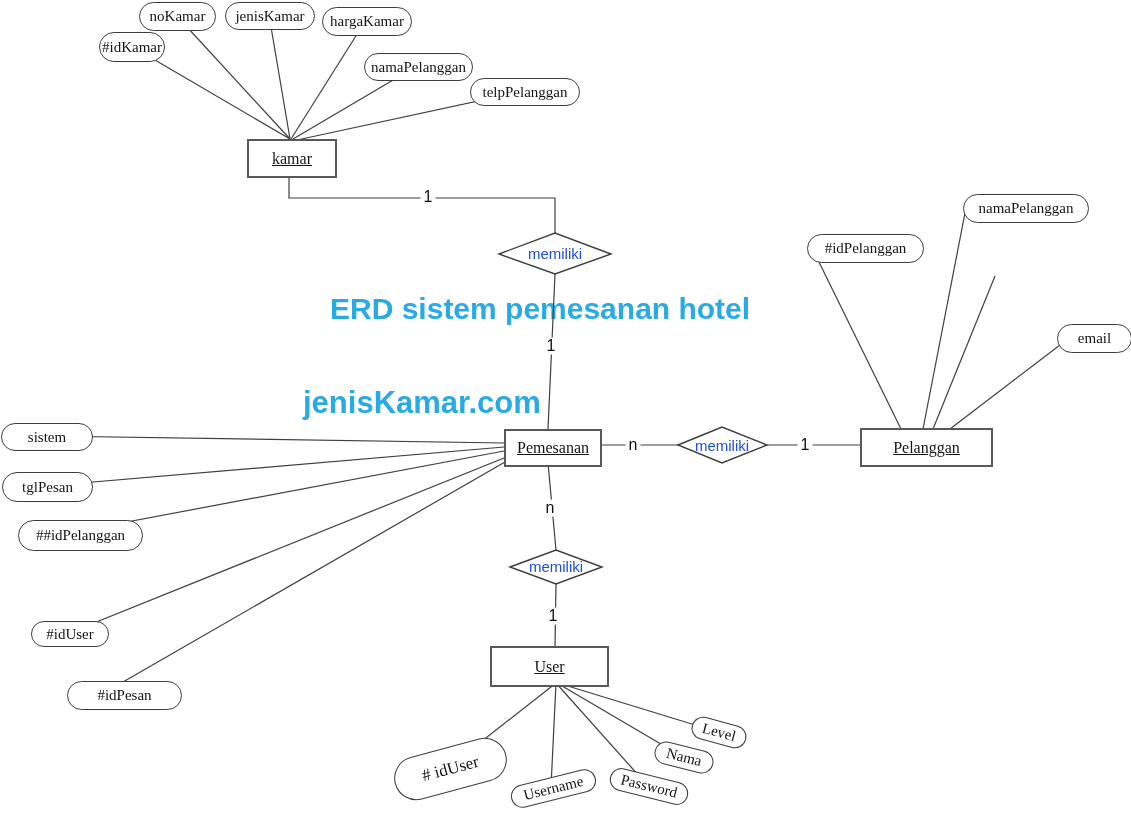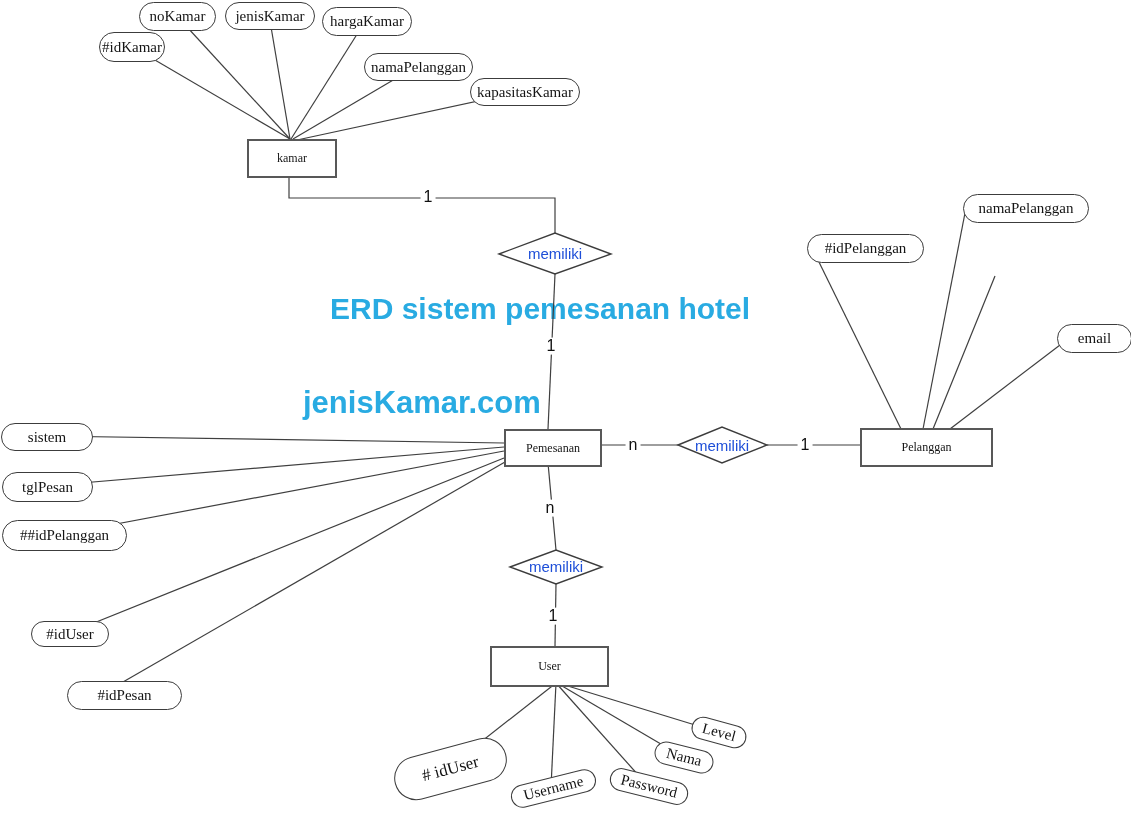--- a/index.html
+++ b/index.html
@@ -6,21 +6,21 @@
   .canvas{
     position:relative;width:1131px;height:815px;background:#ffffff;
     font-family:"Liberation Serif",serif;overflow:hidden;
   }
   .lines{position:absolute;left:0;top:0;z-index:1;}
   .node{
     position:absolute;display:flex;align-items:center;justify-content:center;
     background:#ffffff;z-index:2;color:#141414;white-space:nowrap;
   }
   .ellipse{border:1.4px solid #3c3c3c;border-radius:999px;font-size:15px;}
-  .entity{border:2px solid #585858;font-size:12px;}
+  .entity{border:2px solid #585858;font-size:16px;text-decoration:underline;}
   .rel-label{
     position:absolute;z-index:3;font-family:"Liberation Sans",sans-serif;
     font-size:15px;color:#1d4ed8;transform:translate(-50%,-50%);white-space:nowrap;
   }
   .card{
     position:absolute;z-index:3;font-family:"Liberation Sans",sans-serif;
     font-size:16px;color:#101010;background:#ffffff;padding:0 3px;line-height:1.05;
     transform:translate(-50%,-50%);
   }
   .title,.watermark{
@@ -96,25 +96,25 @@
   <div class="node entity" style="left:247px;top:139px;width:86px;height:35px;">kamar</div>
   <div class="node entity" style="left:504px;top:429px;width:94px;height:34px;">Pemesanan</div>
   <div class="node entity" style="left:860px;top:428px;width:129px;height:35px;">Pelanggan</div>
   <div class="node entity" style="left:490px;top:646px;width:115px;height:37px;">User</div>
 
   <div class="node ellipse" style="left:99px;top:32px;width:64px;height:28px;">#idKamar</div>
   <div class="node ellipse" style="left:139px;top:2px;width:75px;height:27px;">noKamar</div>
   <div class="node ellipse" style="left:225px;top:2px;width:88px;height:26px;">jenisKamar</div>
   <div class="node ellipse" style="left:322px;top:7px;width:88px;height:27px;">hargaKamar</div>
   <div class="node ellipse" style="left:364px;top:53px;width:107px;height:26px;">namaPelanggan</div>
-  <div class="node ellipse" style="left:470px;top:78px;width:108px;height:26px;">kapasitasKamar</div>
+  <div class="node ellipse" style="left:470px;top:78px;width:108px;height:26px;">telpPelanggan</div>
 
   <div class="node ellipse" style="left:1px;top:423px;width:90px;height:26px;">sistem</div>
   <div class="node ellipse" style="left:2px;top:472px;width:89px;height:28px;">tglPesan</div>
-  <div class="node ellipse" style="left:2px;top:520px;width:123px;height:29px;">##idPelanggan</div>
+  <div class="node ellipse" style="left:18px;top:520px;width:123px;height:29px;">##idPelanggan</div>
   <div class="node ellipse" style="left:31px;top:621px;width:76px;height:24px;">#idUser</div>
   <div class="node ellipse" style="left:67px;top:669px;width:113px;height:27px;margin-top:12px;">#idPesan</div>
 
   <div class="node ellipse" style="left:807px;top:234px;width:115px;height:27px;">#idPelanggan</div>
   <div class="node ellipse" style="left:963px;top:194px;width:124px;height:27px;">namaPelanggan</div>
   <div class="node ellipse" style="left:1057px;top:324px;width:73px;height:27px;">email</div>
 
   <div class="node ellipse" style="left:393px;top:747px;width:113px;height:42px;transform:rotate(-15deg);font-size:17px;"># idUser</div>
   <div class="node ellipse" style="left:510px;top:777px;width:85px;height:21px;transform:rotate(-14deg);">Username</div>
   <div class="node ellipse" style="left:609px;top:775px;width:78px;height:21px;transform:rotate(14deg);">Password</div>

